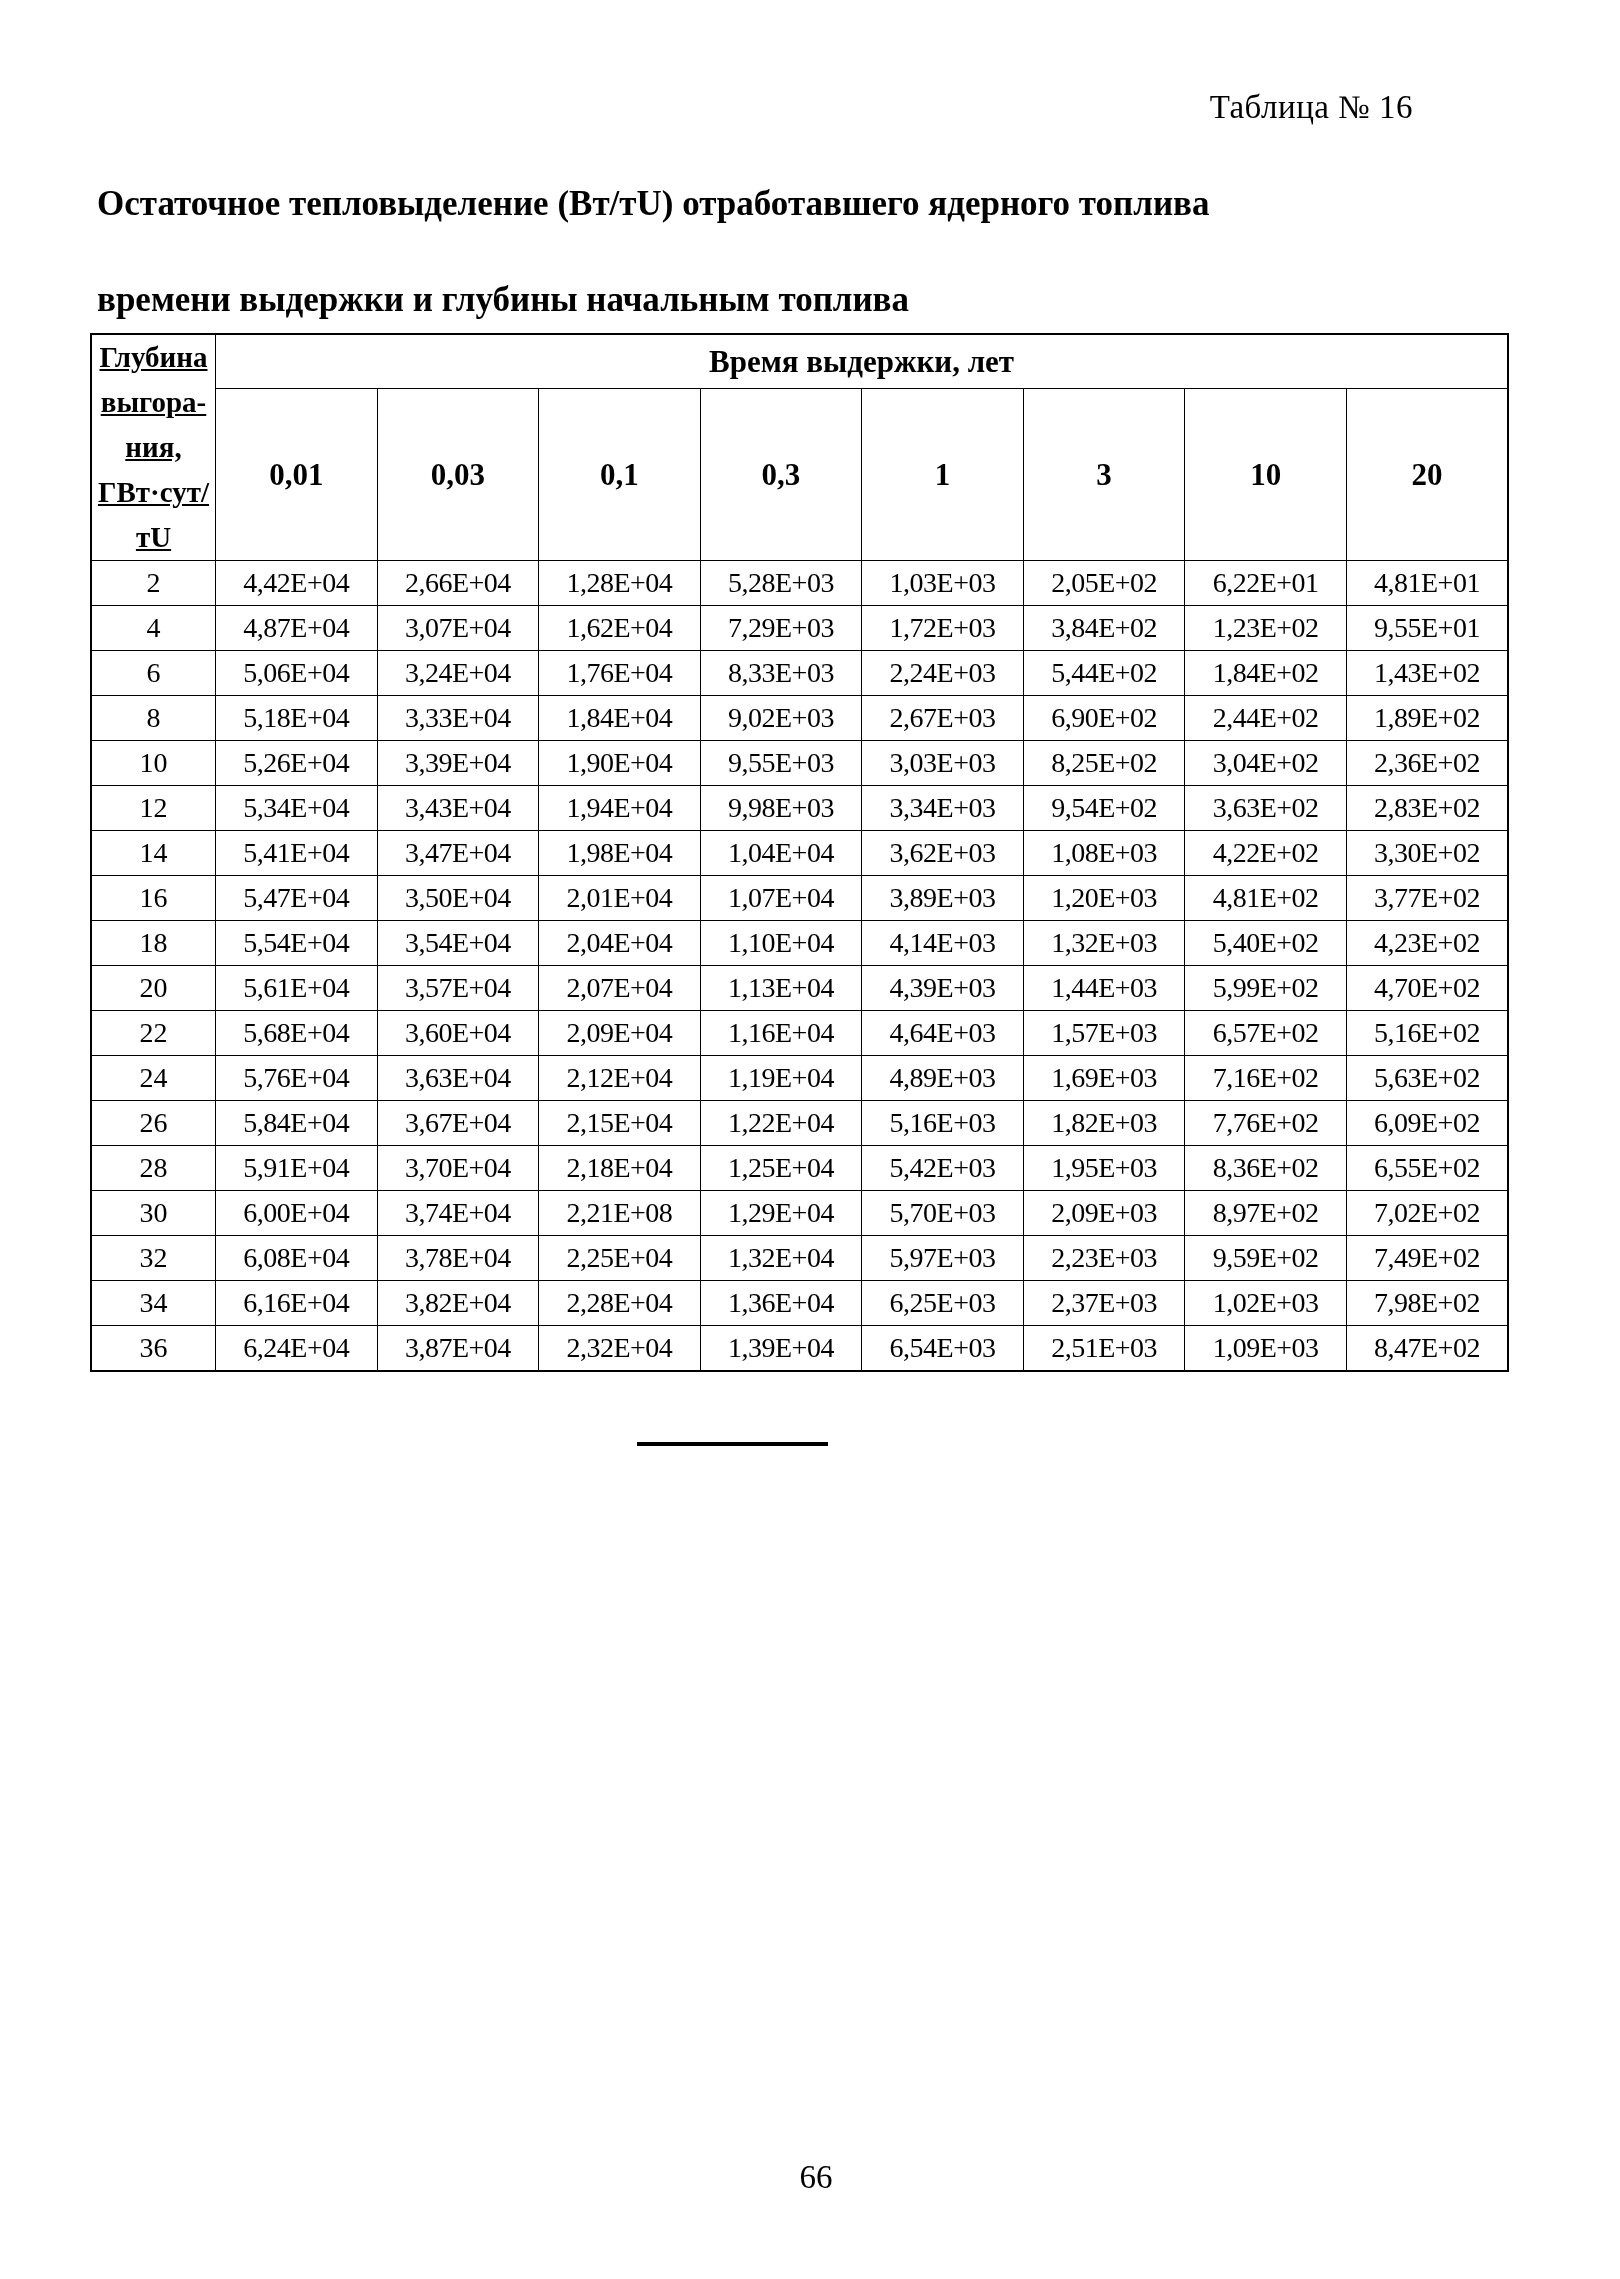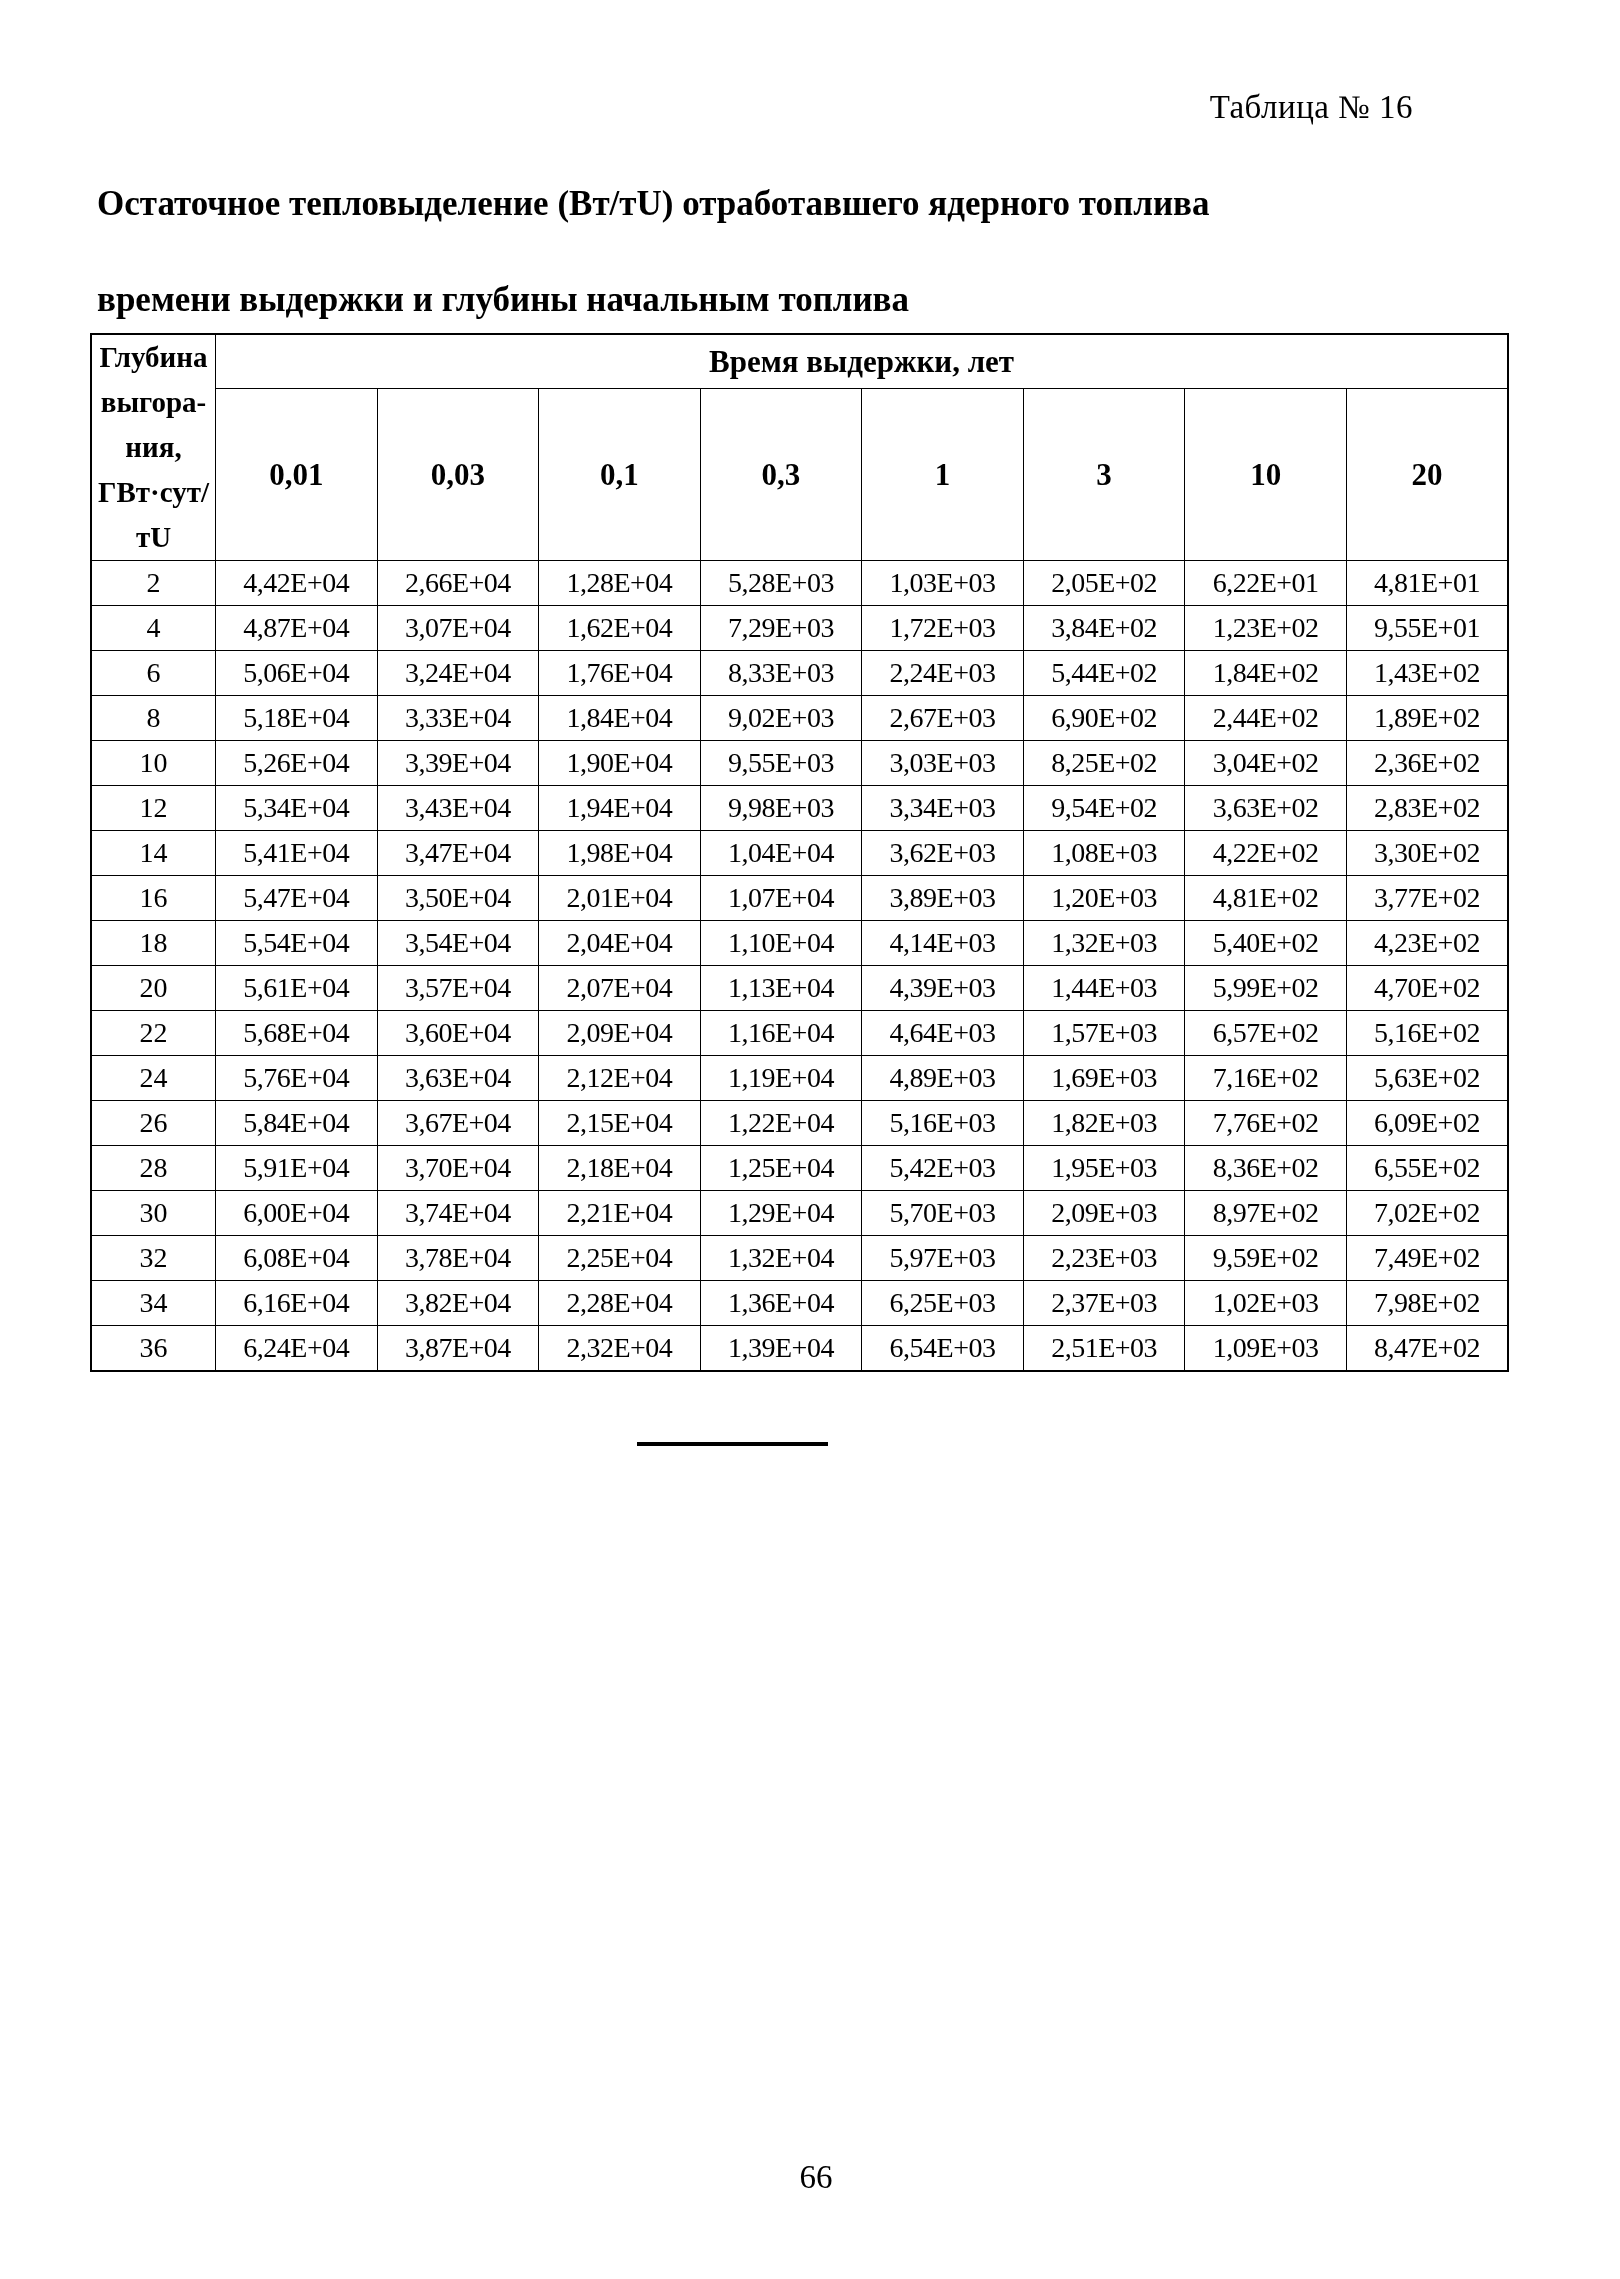--- a/index.html
+++ b/index.html
@@ -56,21 +56,21 @@
     padding: 0;
     overflow: hidden;
   }
   th.corner-th {
     width: 123px;
     font-weight: bold;
     font-size: 29px;
     line-height: 45px;
     vertical-align: middle;
   }
-  th.corner-th span { display: block; }
+  th.corner-th span { display: block; text-decoration: underline; }
   th.span-th {
     height: 44px;
     font-weight: bold;
     font-size: 31px;
   }
   th.time-th {
     height: 142px;
     font-weight: bold;
     font-size: 31px;
   }
@@ -284,21 +284,21 @@
         <td class="value-td">1,25E+04</td>
         <td class="value-td">5,42E+03</td>
         <td class="value-td">1,95E+03</td>
         <td class="value-td">8,36E+02</td>
         <td class="value-td">6,55E+02</td>
       </tr>
       <tr>
         <td class="burnup-td">30</td>
         <td class="value-td">6,00E+04</td>
         <td class="value-td">3,74E+04</td>
-        <td class="value-td">2,21E+04</td>
+        <td class="value-td">2,21E+08</td>
         <td class="value-td">1,29E+04</td>
         <td class="value-td">5,70E+03</td>
         <td class="value-td">2,09E+03</td>
         <td class="value-td">8,97E+02</td>
         <td class="value-td">7,02E+02</td>
       </tr>
       <tr>
         <td class="burnup-td">32</td>
         <td class="value-td">6,08E+04</td>
         <td class="value-td">3,78E+04</td>

